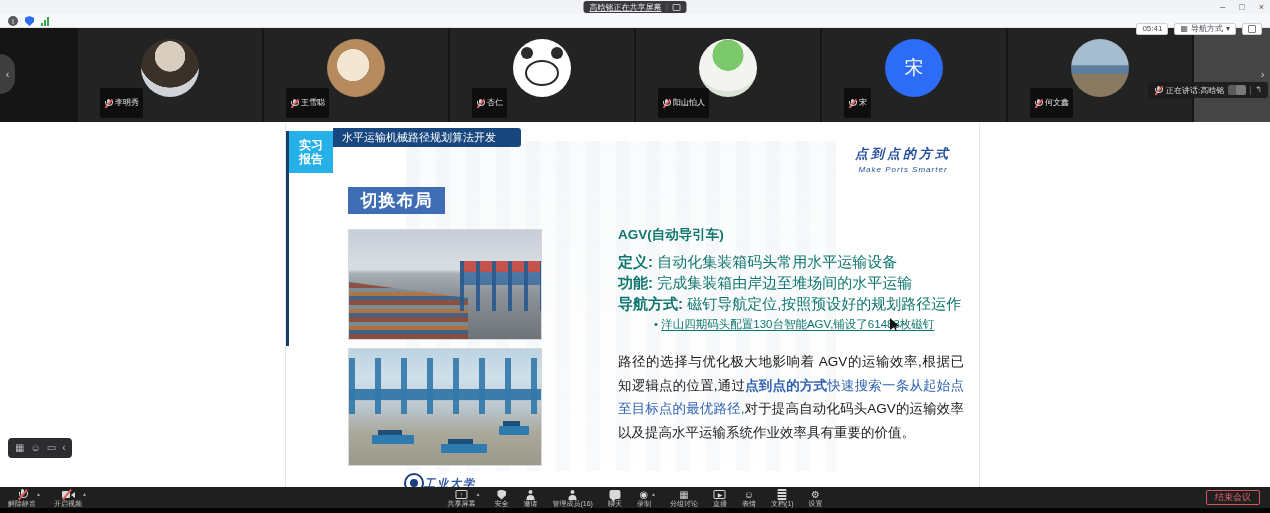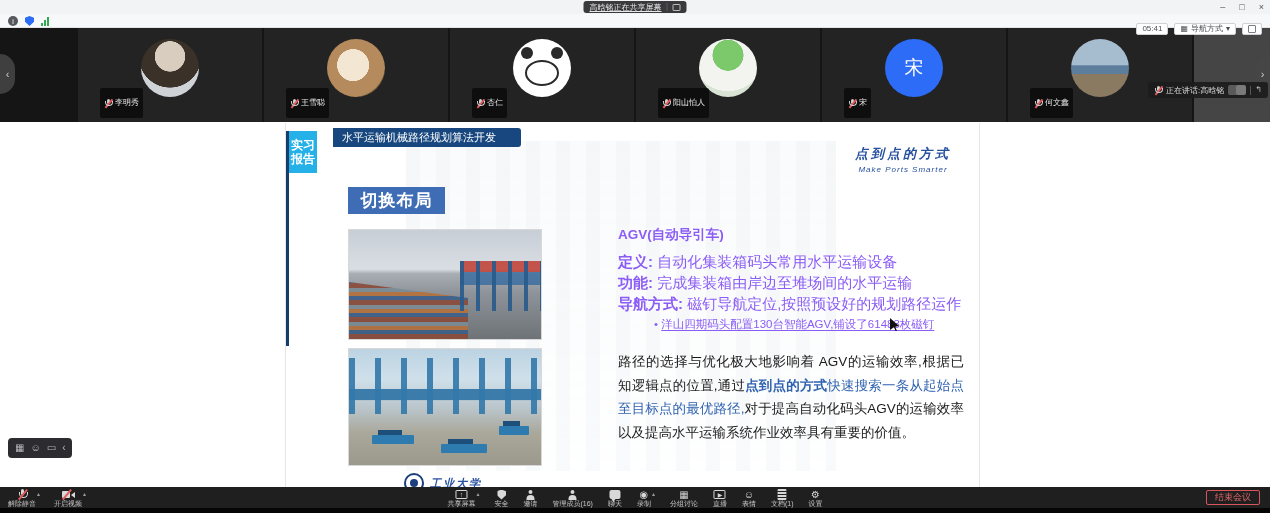--- a/index.html
+++ b/index.html
@@ -74,21 +74,21 @@
 
   
   #main { position:absolute; left:0; top:122px; width:1270px; height:365px; background:#ffffff; }
   #slide { position:absolute; left:285px; top:1px; width:695px; height:364px; background:#fff;
     border-left:1px solid #e6e6e6; border-right:1px solid #e6e6e6; overflow:hidden; }
   #watermark { position:absolute; left:120px; top:18px; width:430px; height:330px; opacity:.5;
     background:
       repeating-linear-gradient(90deg, rgba(196,206,216,.20) 0 14px, rgba(255,255,255,0) 14px 30px),
       linear-gradient(180deg, rgba(214,224,232,.28), rgba(244,247,249,.10)); }
   #navy-sliver { position:absolute; left:0; top:8px; width:3px; height:215px; background:#163e6b; }
-  #slide-tab { position:absolute; left:3px; top:8px; width:28px; height:42px; background:#25b1e8; color:#fff;
+  #slide-tab { position:absolute; left:3px; top:8px; width:44px; height:42px; background:#25b1e8; color:#fff;
     font-size:12px; font-weight:bold; display:flex; flex-direction:column; align-items:center; justify-content:center; line-height:14px; }
   #slide-titlebar { position:absolute; left:47px; top:5px; width:188px; height:19px; background:#17477e; color:#fff;
     font-size:11px; display:flex; align-items:center; padding-left:9px; border-radius:0 3px 3px 0; white-space:nowrap; }
   #slogan { position:absolute; right:28px; top:22px; text-align:center; color:#27509e; }
   #slogan .cn { font-size:13px; font-weight:bold; letter-spacing:3px; font-style:italic; }
   #slogan .en { font-size:8px; font-style:italic; letter-spacing:1px; margin-top:2px; }
   #heading-box { position:absolute; left:62px; top:64px; width:97px; height:27px; background:#3e6cb5; color:#fff;
     font-size:17px; font-weight:bold; display:flex; align-items:center; justify-content:center; letter-spacing:1px; }
 
   .photo { position:absolute; left:62px; width:194px; border:1px solid #d8d8d8; overflow:hidden; }
@@ -103,26 +103,26 @@
       linear-gradient(180deg, rgba(190,60,50,.85) 0 22%, rgba(60,110,160,.85) 23% 48%, rgba(255,255,255,0) 49%); }
   #photo2 { top:225px; height:118px;
     background:linear-gradient(180deg,#bdd3e2 0%,#cfe0ea 26%,#b9c4c9 52%,#aaa89b 72%,#9b988c 100%); }
   #photo2 .crane-band { position:absolute; left:0; top:8%; width:100%; height:48%;
     background:
       repeating-linear-gradient(90deg, rgba(50,120,170,.9) 0 6px, rgba(255,255,255,0) 6px 26px),
       linear-gradient(180deg, rgba(255,255,255,0) 0 55%, rgba(45,115,165,.9) 56% 75%, rgba(255,255,255,0) 76%); }
   .agv { position:absolute; height:9px; background:#2e7bb0; border-radius:1px; }
   .agv::before { content:""; position:absolute; left:15%; top:-5px; width:55%; height:5px; background:#1d4f7a; }
 
-  #uni-logo { position:absolute; left:118px; bottom:-6px; display:flex; align-items:center; gap:6px; }
+  #uni-logo { position:absolute; left:118px; bottom:-6px; display:flex; align-items:center; }
   #uni-logo .seal { width:20px; height:20px; border-radius:50%; border:2px solid #1c3f7d; position:relative; }
   #uni-logo .seal::before { content:""; position:absolute; left:4px; top:4px; width:8px; height:8px; border-radius:50%; background:#1c3f7d; }
   #uni-logo .script { color:#27509e; font-size:11px; font-style:italic; font-weight:bold; letter-spacing:2px; }
 
-  #agv-block { position:absolute; left:332px; top:103px; width:346px; color:#8b5cf6; }
+  #agv-block { position:absolute; left:332px; top:103px; width:346px; color:#0f766e; }
   #agv-title { font-size:13.5px; font-weight:bold; margin-bottom:7px; }
   .def-line { font-size:15px; line-height:21px; white-space:nowrap; }
   .def-line b { font-weight:bold; }
   #bullet-line { font-size:11.5px; margin-top:3px; padding-left:36px; }
   #bullet-line .bl { text-decoration:underline; text-underline-offset:2px; }
   #paragraph { position:absolute; left:332px; top:227px; width:346px; font-size:13.5px; line-height:23.5px;
     text-align:justify; color:#1a1a1a; }
   .blue-bold { color:#2f62b0; font-weight:bold; }
   .blue { color:#2f62b0; }
 

